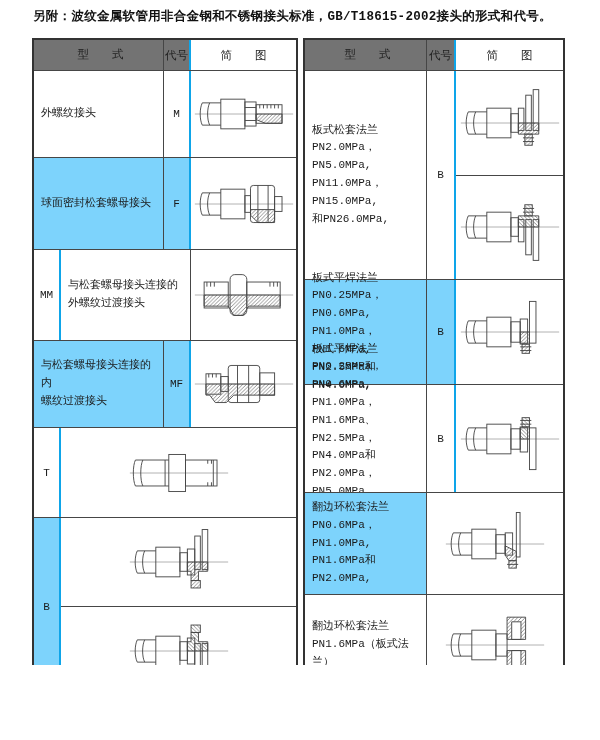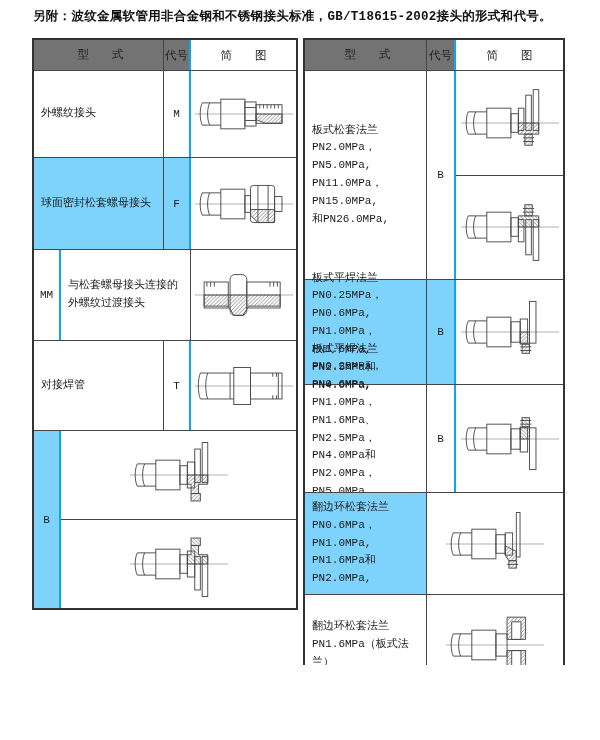--- a/index.html
+++ b/index.html
@@ -225,23 +225,35 @@
         <div class="cell diag">
           <div class="dg">
             <svg class="d" viewBox="0 0 110 76" width="102" height="74">
                 <line x1="2" y1="38" x2="108" y2="38" stroke="#888" stroke-width="0.7"></line>
                 <use href="#dgm-MM"></use>
               </svg>
           </div>
         </div>
       </div>
 
+      <div class="row hl" style="height:87px">
+        <div class="cell type">与松套螺母接头连接的内
+螺纹过渡接头</div>
+        <div class="cell code">MF</div>
+        <div class="cell diag">
+          <div class="dg">
+            <svg class="d" viewBox="0 0 110 76" width="102" height="72">
+                <line x1="2" y1="38" x2="108" y2="38" stroke="#888" stroke-width="0.7"></line>
+                <use href="#dgm-MF"></use>
+              </svg>
+          </div>
+        </div>
+      </div>
 
       <div class="row" style="height:90px">
-        <div class="cell type">对接焊管</div>
         <div class="cell code">T</div>
         <div class="cell diag">
           <div class="dg">
             <svg class="d" viewBox="0 0 110 76" width="102" height="74">
                 <line x1="2" y1="38" x2="108" y2="38" stroke="#888" stroke-width="0.7"></line>
                 <use href="#dgm-T"></use>
               </svg>
           </div>
         </div>
       </div>

